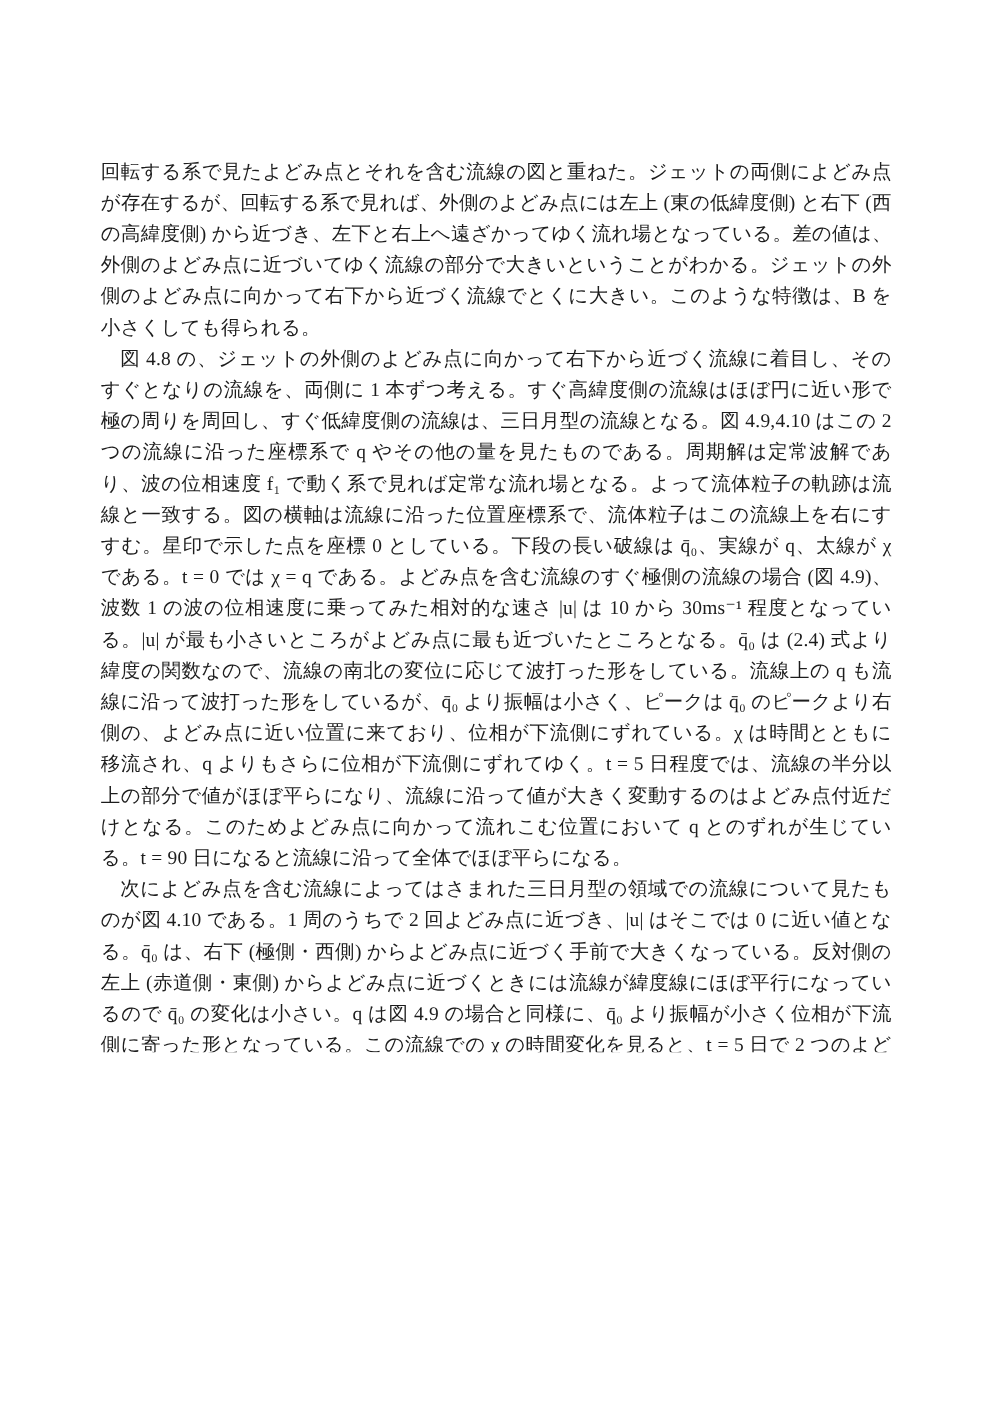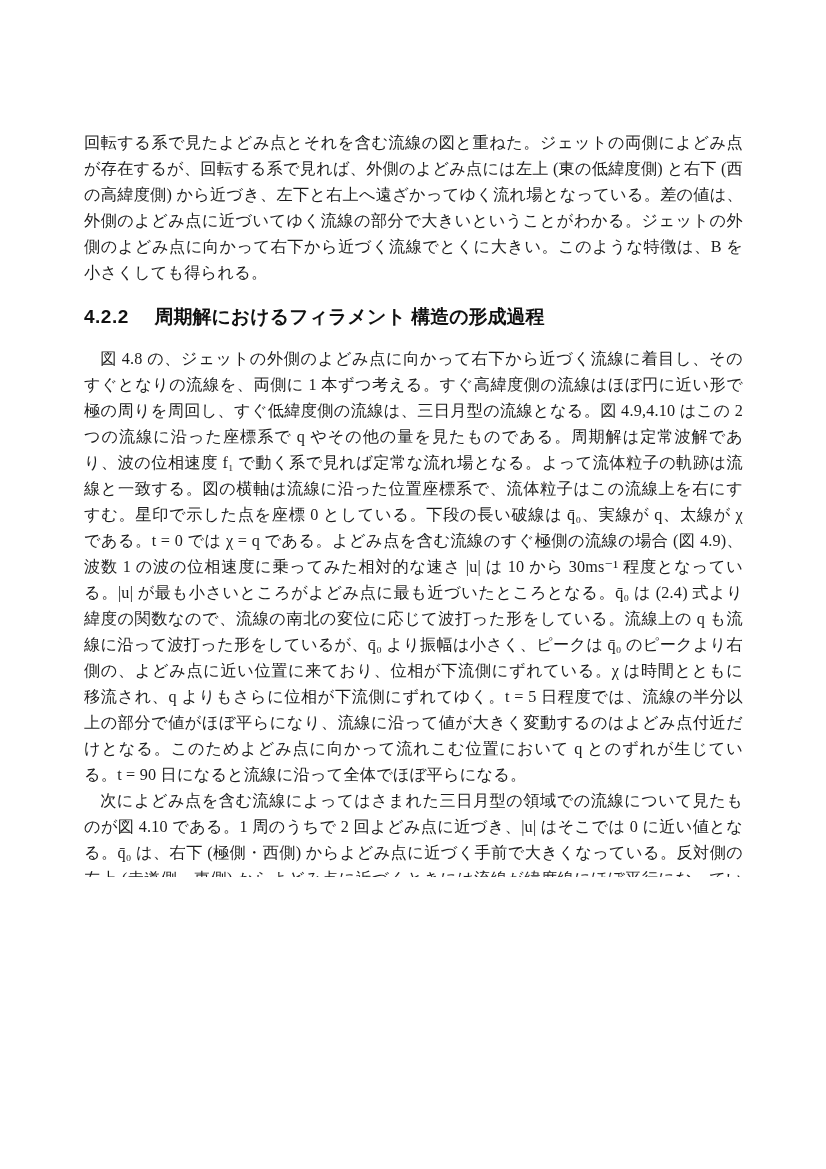--- a/index.html
+++ b/index.html
@@ -93,24 +93,20 @@
   }
 </style>
 </head>
 <body>
 
 <div class="page">
   <div class="content">
 
     <p class="body-text">回転する系で見たよどみ点とそれを含む流線の図と重ねた。ジェットの両側によどみ点が存在するが、回転する系で見れば、外側のよどみ点には左上 (東の低緯度側) と右下 (西の高緯度側) から近づき、左下と右上へ遠ざかってゆく流れ場となっている。差の値は、外側のよどみ点に近づいてゆく流線の部分で大きいということがわかる。ジェットの外側のよどみ点に向かって右下から近づく流線でとくに大きい。このような特徴は、B を小さくしても得られる。</p>
 
-    <h2 class="section-heading">
-      <span class="sec-num">4.2.2</span>
-      <span class="sec-title">周期解におけるフィラメント 構造の形成過程</span>
-    </h2>
 
     <p class="body-text indent">図 4.8 の、ジェットの外側のよどみ点に向かって右下から近づく流線に着目し、そのすぐとなりの流線を、両側に 1 本ずつ考える。すぐ高緯度側の流線はほぼ円に近い形で極の周りを周回し、すぐ低緯度側の流線は、三日月型の流線となる。図 4.9,4.10 はこの 2 つの流線に沿った座標系で q やその他の量を見たものである。周期解は定常波解であり、波の位相速度 f₁ で動く系で見れば定常な流れ場となる。よって流体粒子の軌跡は流線と一致する。図の横軸は流線に沿った位置座標系で、流体粒子はこの流線上を右にすすむ。星印で示した点を座標 0 としている。下段の長い破線は q̄₀、実線が q、太線が χ である。t = 0 では χ = q である。よどみ点を含む流線のすぐ極側の流線の場合 (図 4.9)、波数 1 の波の位相速度に乗ってみた相対的な速さ |u| は 10 から 30ms⁻¹ 程度となっている。|u| が最も小さいところがよどみ点に最も近づいたところとなる。q̄₀ は (2.4) 式より緯度の関数なので、流線の南北の変位に応じて波打った形をしている。流線上の q も流線に沿って波打った形をしているが、q̄₀ より振幅は小さく、ピークは q̄₀ のピークより右側の、よどみ点に近い位置に来ており、位相が下流側にずれている。χ は時間とともに移流され、q よりもさらに位相が下流側にずれてゆく。t = 5 日程度では、流線の半分以上の部分で値がほぼ平らになり、流線に沿って値が大きく変動するのはよどみ点付近だけとなる。このためよどみ点に向かって流れこむ位置において q とのずれが生じている。t = 90 日になると流線に沿って全体でほぼ平らになる。</p>
 
     <p class="body-text indent">次によどみ点を含む流線によってはさまれた三日月型の領域での流線について見たものが図 4.10 である。1 周のうちで 2 回よどみ点に近づき、|u| はそこでは 0 に近い値となる。q̄₀ は、右下 (極側・西側) からよどみ点に近づく手前で大きくなっている。反対側の左上 (赤道側・東側) からよどみ点に近づくときには流線が緯度線にほぼ平行になっているので q̄₀ の変化は小さい。q は図 4.9 の場合と同様に、q̄₀ より振幅が小さく位相が下流側に寄った形となっている。この流線での χ の時間変化を見ると、t = 5 日で 2 つのよどみ点付近が他の部分より際だって大きくなったり小さくなったりしている。とくに右下からよどみ点に近づくところでは、凸型の、他の部分より大きくとがった構造が形成されている。</p>
 
 
     <div class="equation-row">
       <span class="equation">
         <span class="fraction">
           <span class="num">Dq</span>

